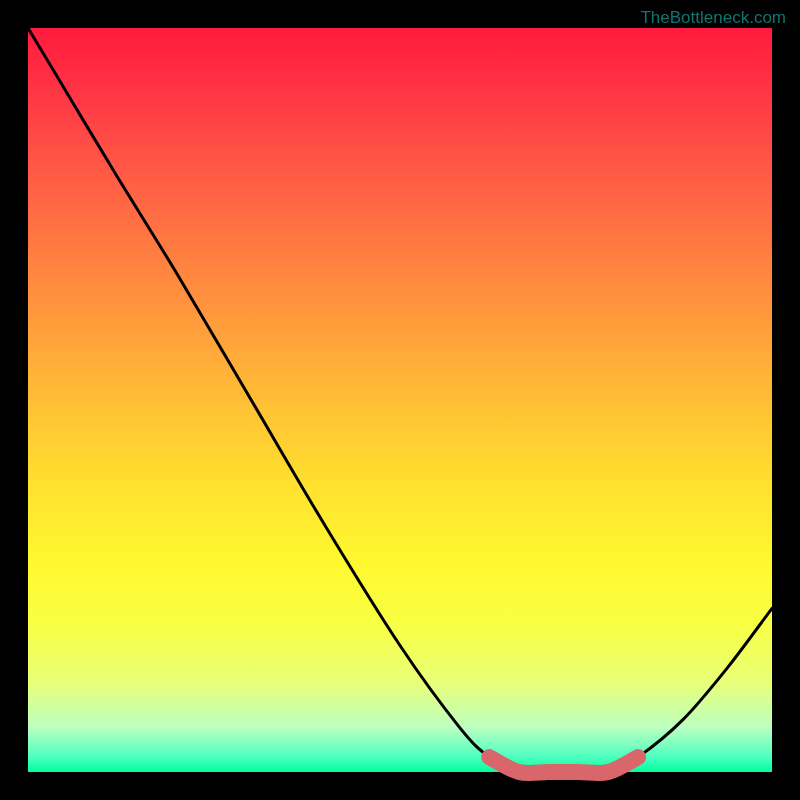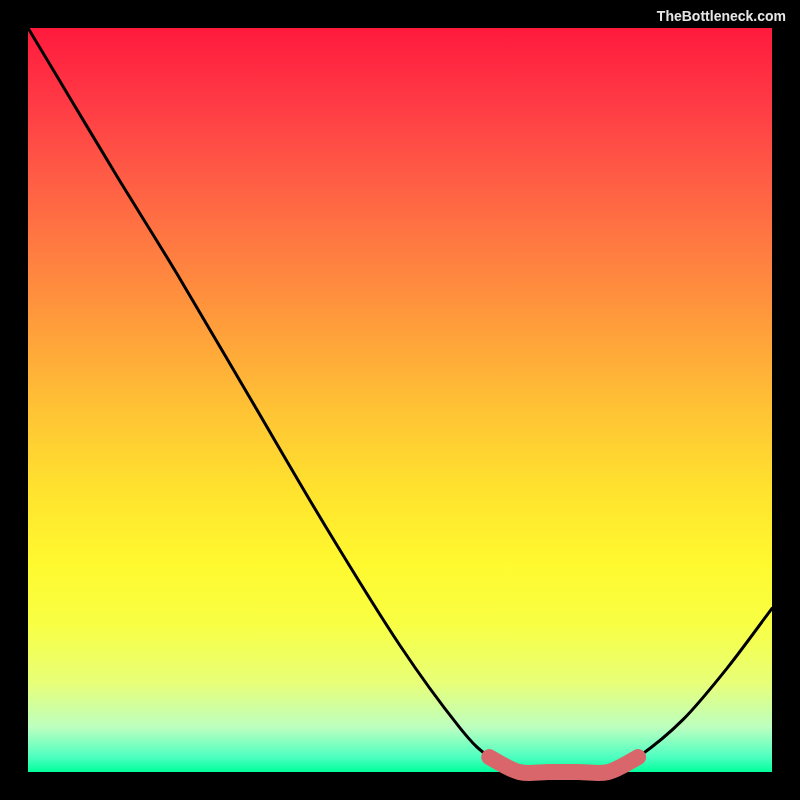--- a/index.html
+++ b/index.html
@@ -1,17 +1,17 @@
 <!DOCTYPE html>
 <html><head>
 <meta charset="utf-8">
 <style>
   * { margin: 0; padding: 0; box-sizing: border-box; }
   body { width: 800px; height: 800px; background: #000; font-family: Arial, sans-serif; position: relative; }
-  .watermark { position: absolute; top: 8px; right: 14px; color: #e5e5e5; font-size: 14px; z-index: 10; font-weight: 700; }
+  .watermark { position: absolute; top: 8px; right: 14px; color: #0f766e; font-size: 17px; z-index: 10; font-weight: 400; }
   .plot-area { position: absolute; top: 28px; left: 28px; width: 744px; height: 744px; }
   .gradient-bg { position: absolute; inset: 0; background: linear-gradient(to bottom,
       #ff1a3d 0%,
       #ff3a45 10%,
       #ff5c45 20%,
       #ff8340 32%,
       #ffa43a 42%,
       #ffc534 52%,
       #ffe22e 62%,
       #fff92f 72%,

